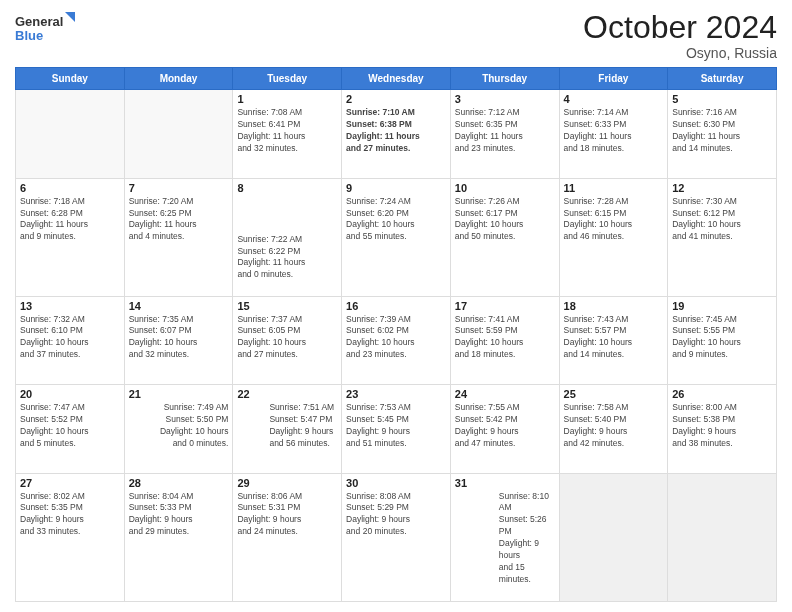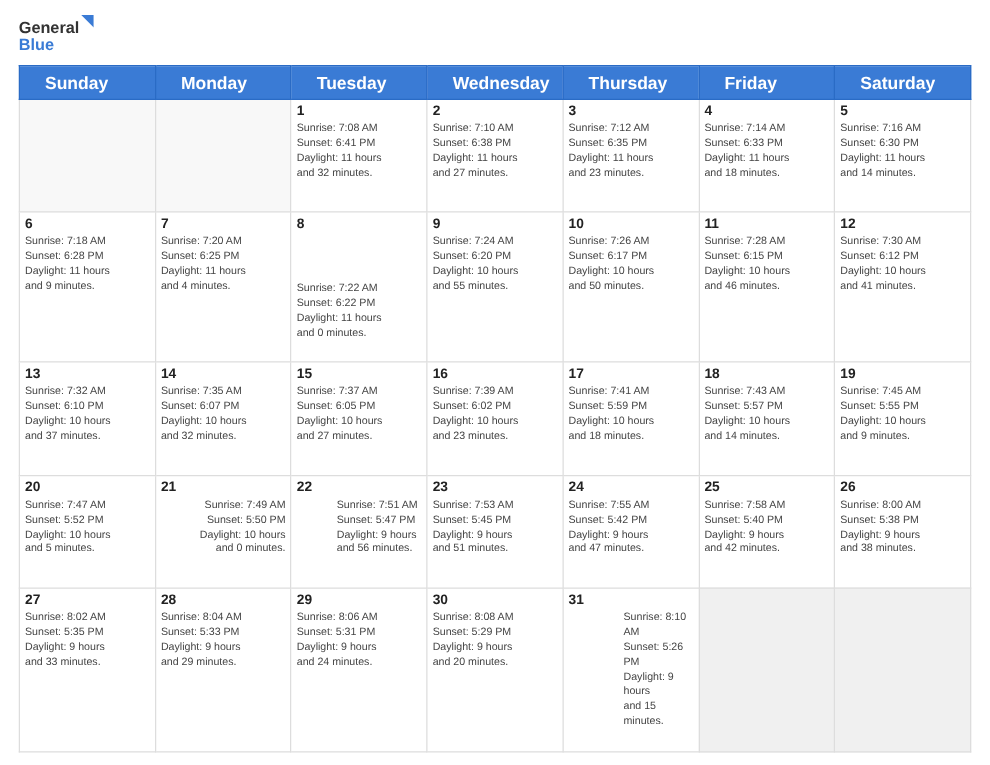--- a/index.html
+++ b/index.html
@@ -44,24 +44,24 @@
     .calendar {
       flex: 1;
       border: 1px solid #ccc;
       border-collapse: collapse;
       width: 100%;
       table-layout: fixed;
     }
     .calendar th {
       background-color: #3a7bd5;
       color: white;
-      font-size: 14px;
+      font-size: 10px;
       font-weight: bold;
-      padding: 5px 20px;
-      text-align: left;
+      padding: 5px 0;
+      text-align: center;
       border: 1px solid #2a6bc5;
     }
     .calendar td {
       border: 1px solid #ddd;
       vertical-align: top;
       padding: 3px 4px;
       font-size: 9px;
       color: #333;
       height: 80px;
       background: #fff;
@@ -90,20 +90,24 @@
 
 <div class="page">
   <div class="header">
     <div class="logo">
   <svg width="60" height="36" viewBox="0 0 60 36">
     <text x="0" y="16" font-size="13" font-weight="bold" font-family="Arial" fill="#333">General</text>
     <text x="0" y="30" font-size="13" font-weight="bold" font-family="Arial" fill="#3a7bd5">Blue</text>
     <polygon points="50,2 60,2 60,12" fill="#3a7bd5"></polygon>
   </svg>
 </div>
+    <div class="title-block">
+      <div class="month-title">October 2024</div>
+      <div class="location">Osyno, Russia</div>
+    </div>
   </div>
 
   <table class="calendar">
     <thead>
       <tr>
         <th>Sunday</th>
         <th>Monday</th>
         <th>Tuesday</th>
         <th>Wednesday</th>
         <th>Thursday</th>
@@ -117,21 +121,21 @@
           <td class="empty"></td>
           <td>
             <span class="day-num">1</span>
             <div class="day-info" style="white-space: pre-line;">Sunrise: 7:08 AM
 Sunset: 6:41 PM
 Daylight: 11 hours
 and 32 minutes.</div>
           </td>
           <td>
             <span class="day-num">2</span>
-            <div class="day-info" style="white-space: pre-line;">Sunrise: 7:10 AM
+            <div class="day-info" style="white-space: pre-line; font-weight: bold;">Sunrise: 7:10 AM
 Sunset: 6:38 PM
 Daylight: 11 hours
 and 27 minutes.</div>
           </td>
           <td>
             <span class="day-num">3</span>
             <div class="day-info" style="white-space: pre-line;">Sunrise: 7:12 AM
 Sunset: 6:35 PM
 Daylight: 11 hours
 and 23 minutes.</div>

